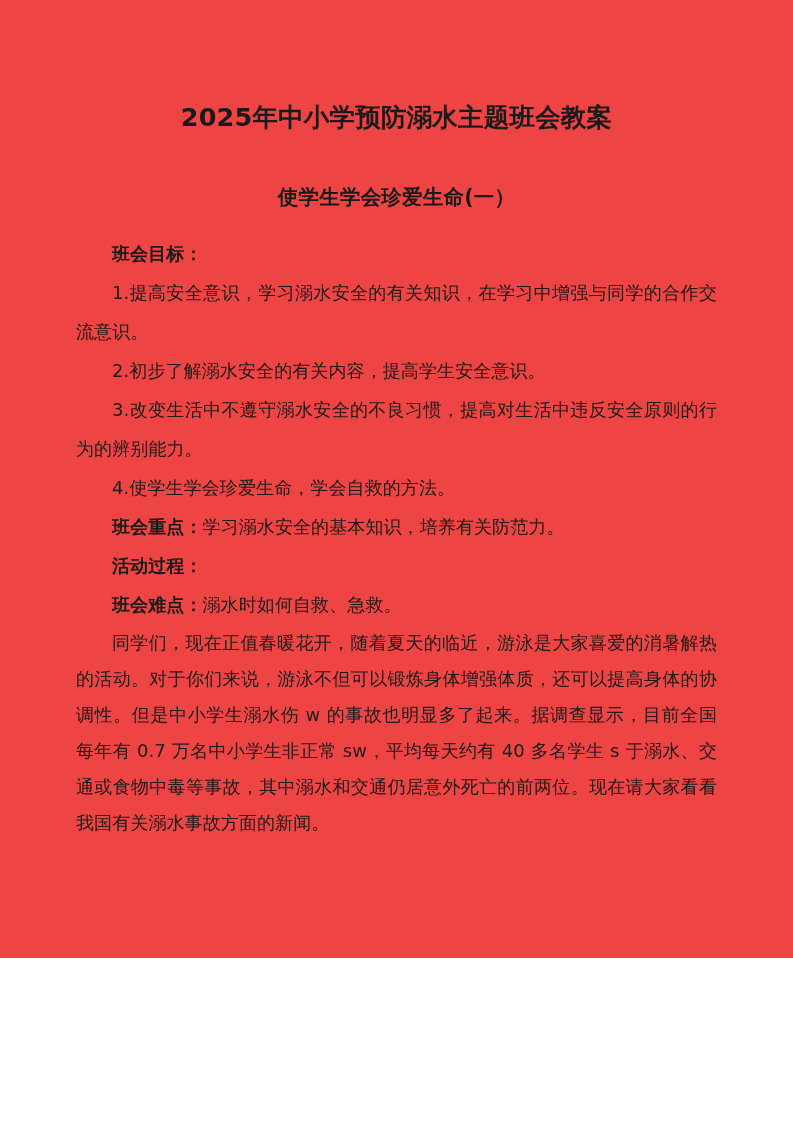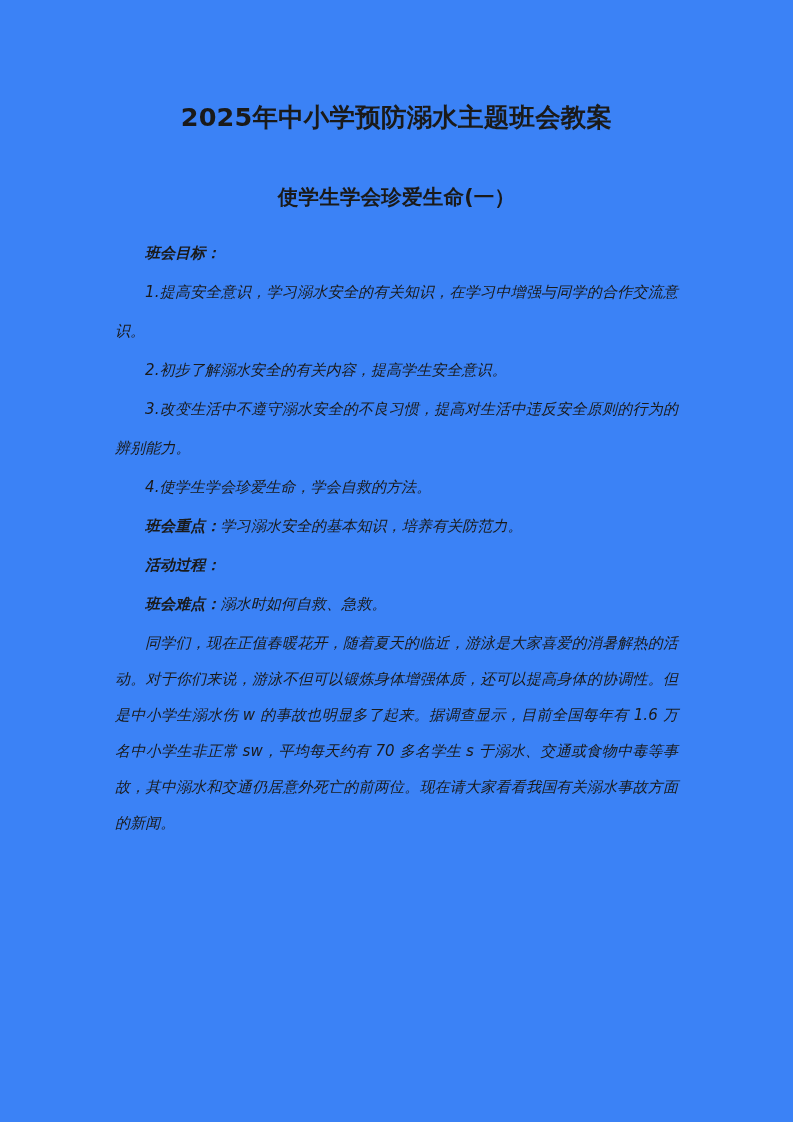--- a/index.html
+++ b/index.html
@@ -12,24 +12,24 @@
     height: 1122px;
     overflow: hidden;
     font-family: "DejaVu Sans", "Liberation Sans", sans-serif;
     color: #1a1a1a;
     -webkit-font-smoothing: antialiased;
   }
 
   .page {
     position: relative;
     width: 793px;
-    height: 1122px;
+    height: 958px;
     box-sizing: border-box;
-    padding: 0 115px;
-    background: #3b82f6;
+    padding: 0 76px;
+    background: #ef4444;
   }
 
   
   .doc-title {
     text-align: center;
     font-size: 25.5px;
     font-weight: bold;
     letter-spacing: 0.2px;
     line-height: 1.35;
     margin: 0;
@@ -46,26 +46,25 @@
     padding-top: 50px;
   }
 
   
   .body-area {
     padding-top: 22px;
   }
 
   p.para {
     margin: 0;
-    font-size: 15px;
+    font-size: 18px;
     line-height: 39px;
     text-align: justify;
     text-justify: inter-ideograph;
     letter-spacing: 0.1px;
-    font-style: italic;
   }
 
   p.indent {
     text-indent: 2em;
   }
 
   p.bold {
     font-weight: bold;
   }
 
@@ -104,20 +103,20 @@
 
     <p class="para indent"><span class="lead">班会重点：</span><span>学习溺水安全的基本知识，培养有关防范力。</span></p>
 
     <p class="para indent bold">活动过程：</p>
 
     <p class="para indent"><span class="lead">班会难点：</span><span>溺水时如何自救、急救。</span></p>
 
     <div class="flow">
 
 
-      <p class="para indent">同学们，现在正值春暖花开，随着夏天的临近，游泳是大家喜爱的消暑解热的活动。对于你们来说，游泳不但可以锻炼身体增强体质，还可以提高身体的协调性。但是中小学生溺水伤 w 的事故也明显多了起来。据调查显示，目前全国每年有 1.6 万名中小学生非正常 sw，平均每天约有 70 多名学生 s 于溺水、交通或食物中毒等事故，其中溺水和交通仍居意外死亡的前两位。现在请大家看看我国有关溺水事故方面的新闻。</p>
+      <p class="para indent">同学们，现在正值春暖花开，随着夏天的临近，游泳是大家喜爱的消暑解热的活动。对于你们来说，游泳不但可以锻炼身体增强体质，还可以提高身体的协调性。但是中小学生溺水伤 w 的事故也明显多了起来。据调查显示，目前全国每年有 0.7 万名中小学生非正常 sw，平均每天约有 40 多名学生 s 于溺水、交通或食物中毒等事故，其中溺水和交通仍居意外死亡的前两位。现在请大家看看我国有关溺水事故方面的新闻。</p>
 
 
     </div>
 
   </div>
 
 </div>
 
 </body></html>

